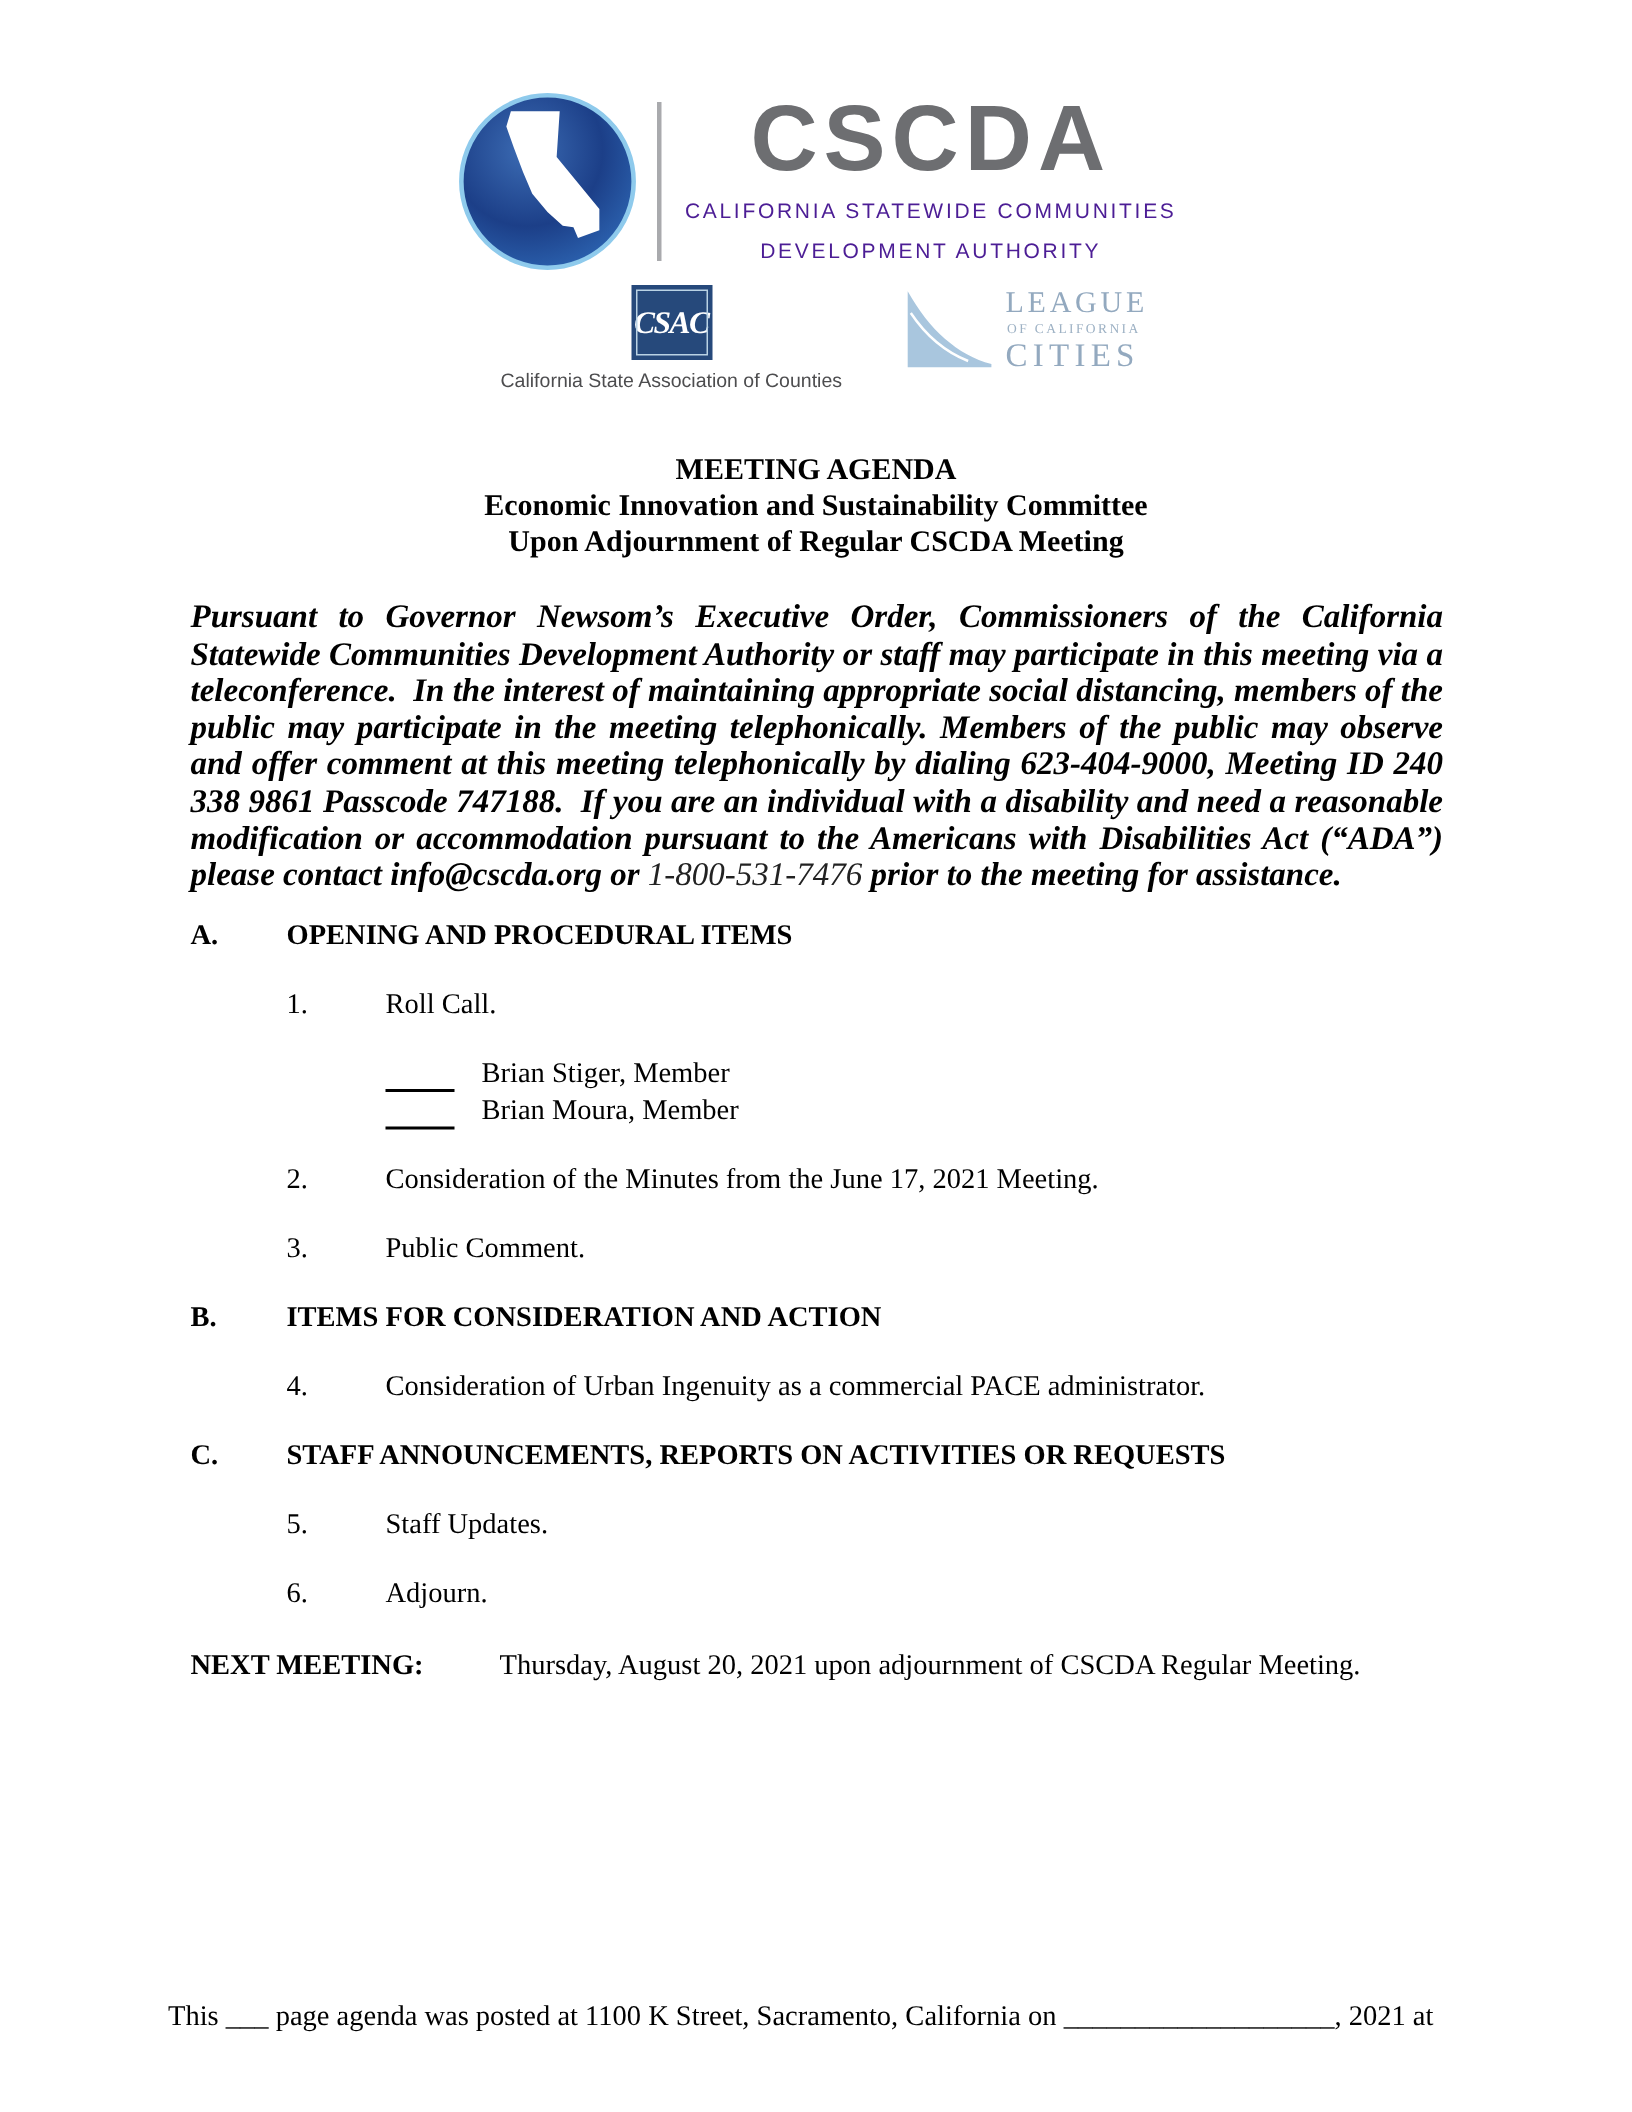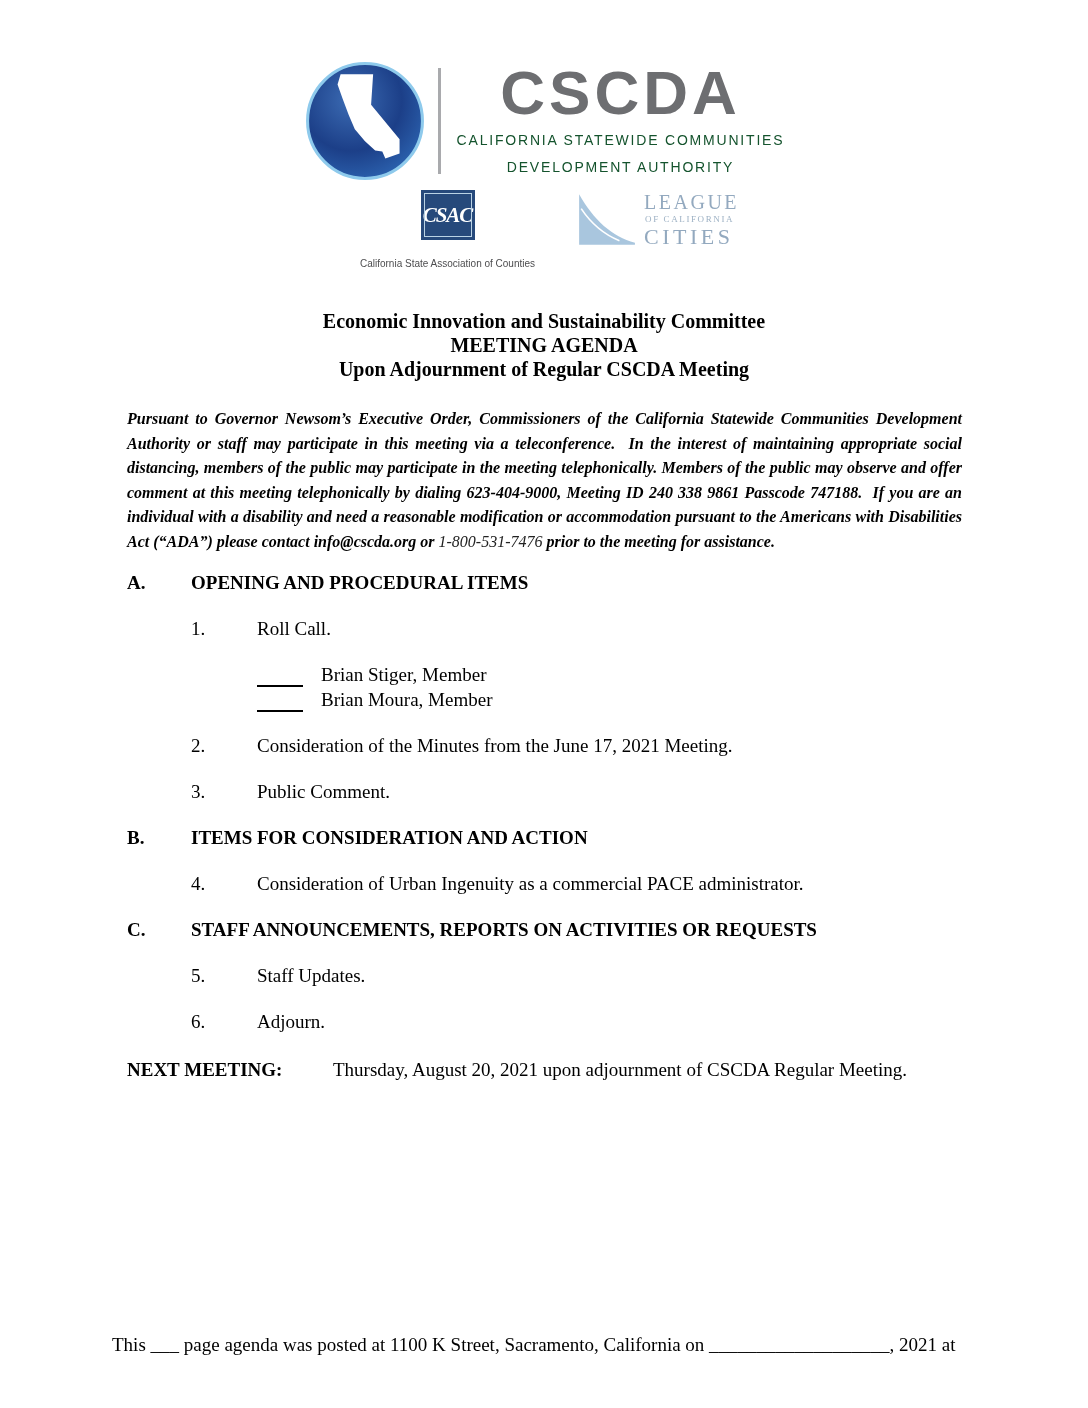--- a/index.html
+++ b/index.html
@@ -16,48 +16,48 @@
   .cscda-circle{width:122px;height:122px;flex:0 0 auto;}
   .cscda-divider{width:3px;height:106px;background:#a9aaad;margin:0 16px 0 12px;}
   .cscda-textcol{display:flex;flex-direction:column;align-items:center;}
   .cscda-acronym{
     font-family:"Liberation Sans","DejaVu Sans",sans-serif;
     font-weight:bold;font-size:62px;line-height:1;
     color:#6d6e71;letter-spacing:4px;
   }
   .cscda-tagline{
     font-family:"Liberation Sans","DejaVu Sans",sans-serif;
-    font-size:14px;color:#14532d;letter-spacing:1.8px;
+    font-size:14px;color:#4c1d95;letter-spacing:1.8px;
     text-align:center;line-height:1.9;margin-top:3px;
   }
   .logos-row{display:flex;justify-content:center;align-items:flex-start;gap:40px;margin-top:8px;padding-left:11px;}
   .csac{display:flex;flex-direction:column;align-items:center;}
   .csac-box{
     width:54px;height:50px;background:#26497b;position:relative;
     display:flex;align-items:center;justify-content:center;
   }
   .csac-box::after{content:"";position:absolute;inset:3px;border:1px solid #b9d2e4;}
   .csac-acronym{color:#fff;font-style:italic;font-weight:bold;font-size:21px;letter-spacing:-1px;}
   .csac-caption{
     font-family:"Liberation Sans","DejaVu Sans",sans-serif;
-    font-size:10px;color:#4d4d4f;margin-top:18px;white-space:nowrap;
+    font-size:13px;color:#4d4d4f;margin-top:6px;white-space:nowrap;
   }
   .league{display:flex;align-items:center;gap:7px;margin-top:2px;}
   .league-swoosh{width:62px;height:54px;}
   .league-textcol{line-height:1;}
   .league-line1{font-size:20px;letter-spacing:2.5px;color:#93a9bf;}
   .league-line2{font-size:9px;letter-spacing:1.6px;color:#9db1c4;margin:3px 0 2px 1px;}
   .league-line3{font-size:22px;letter-spacing:3.5px;color:#93a9bf;}
   
   .title-block{margin-top:40px;text-align:center;font-weight:bold;font-size:20px;line-height:24px;}
   
   .notice{
     margin:26px 126px 0 127px;
     font-weight:bold;font-style:italic;
-    font-size:16px;line-height:24.6px;
+    font-size:22px;line-height:24.6px;
     text-align:justify;
   }
   .notice .phone{font-weight:normal;color:#222;text-decoration:none;}
   
   .agenda{margin:0 126px 0 127px;font-size:19px;line-height:25px;}
   .section-heading{display:flex;margin-top:21px;font-weight:bold;}
   .section-heading:first-child{margin-top:15px;}
   .section-letter{width:64px;flex:0 0 auto;}
   .item{display:flex;margin-top:21px;margin-left:64px;}
   .item-num{width:66px;flex:0 0 auto;}
@@ -114,22 +114,22 @@
       </svg>
       <div class="league-textcol">
         <div class="league-line1">LEAGUE</div>
         <div class="league-line2">OF CALIFORNIA</div>
         <div class="league-line3">CITIES</div>
       </div>
     </div>
   </div>
 
   <div class="title-block">
+    <div>MEETING AGENDA</div>
     <div>Economic Innovation and Sustainability Committee</div>
-    <div>MEETING AGENDA</div>
     <div>Upon Adjournment of Regular CSCDA Meeting</div>
   </div>
 
   <p class="notice"><span>Pursuant to Governor Newsom’s Executive Order, Commissioners of the California Statewide Communities Development Authority or staff may participate in this meeting via a teleconference.&nbsp; In the interest of maintaining appropriate social distancing, members of the public may participate in the meeting telephonically. Members of the public may observe and offer comment at this meeting telephonically by dialing 623-404-9000, Meeting ID 240 338 9861 Passcode 747188.&nbsp; If you are an individual with a disability and need a reasonable modification or accommodation pursuant to the Americans with Disabilities Act (“ADA”) please contact info@cscda.org or </span><span class="phone">1-800-531-7476</span><span> prior to the meeting for assistance.</span></p>
 
   <div class="agenda">
 
     <div class="section-heading">
       <span class="section-letter">A.</span>
       <span>OPENING AND PROCEDURAL ITEMS</span>

